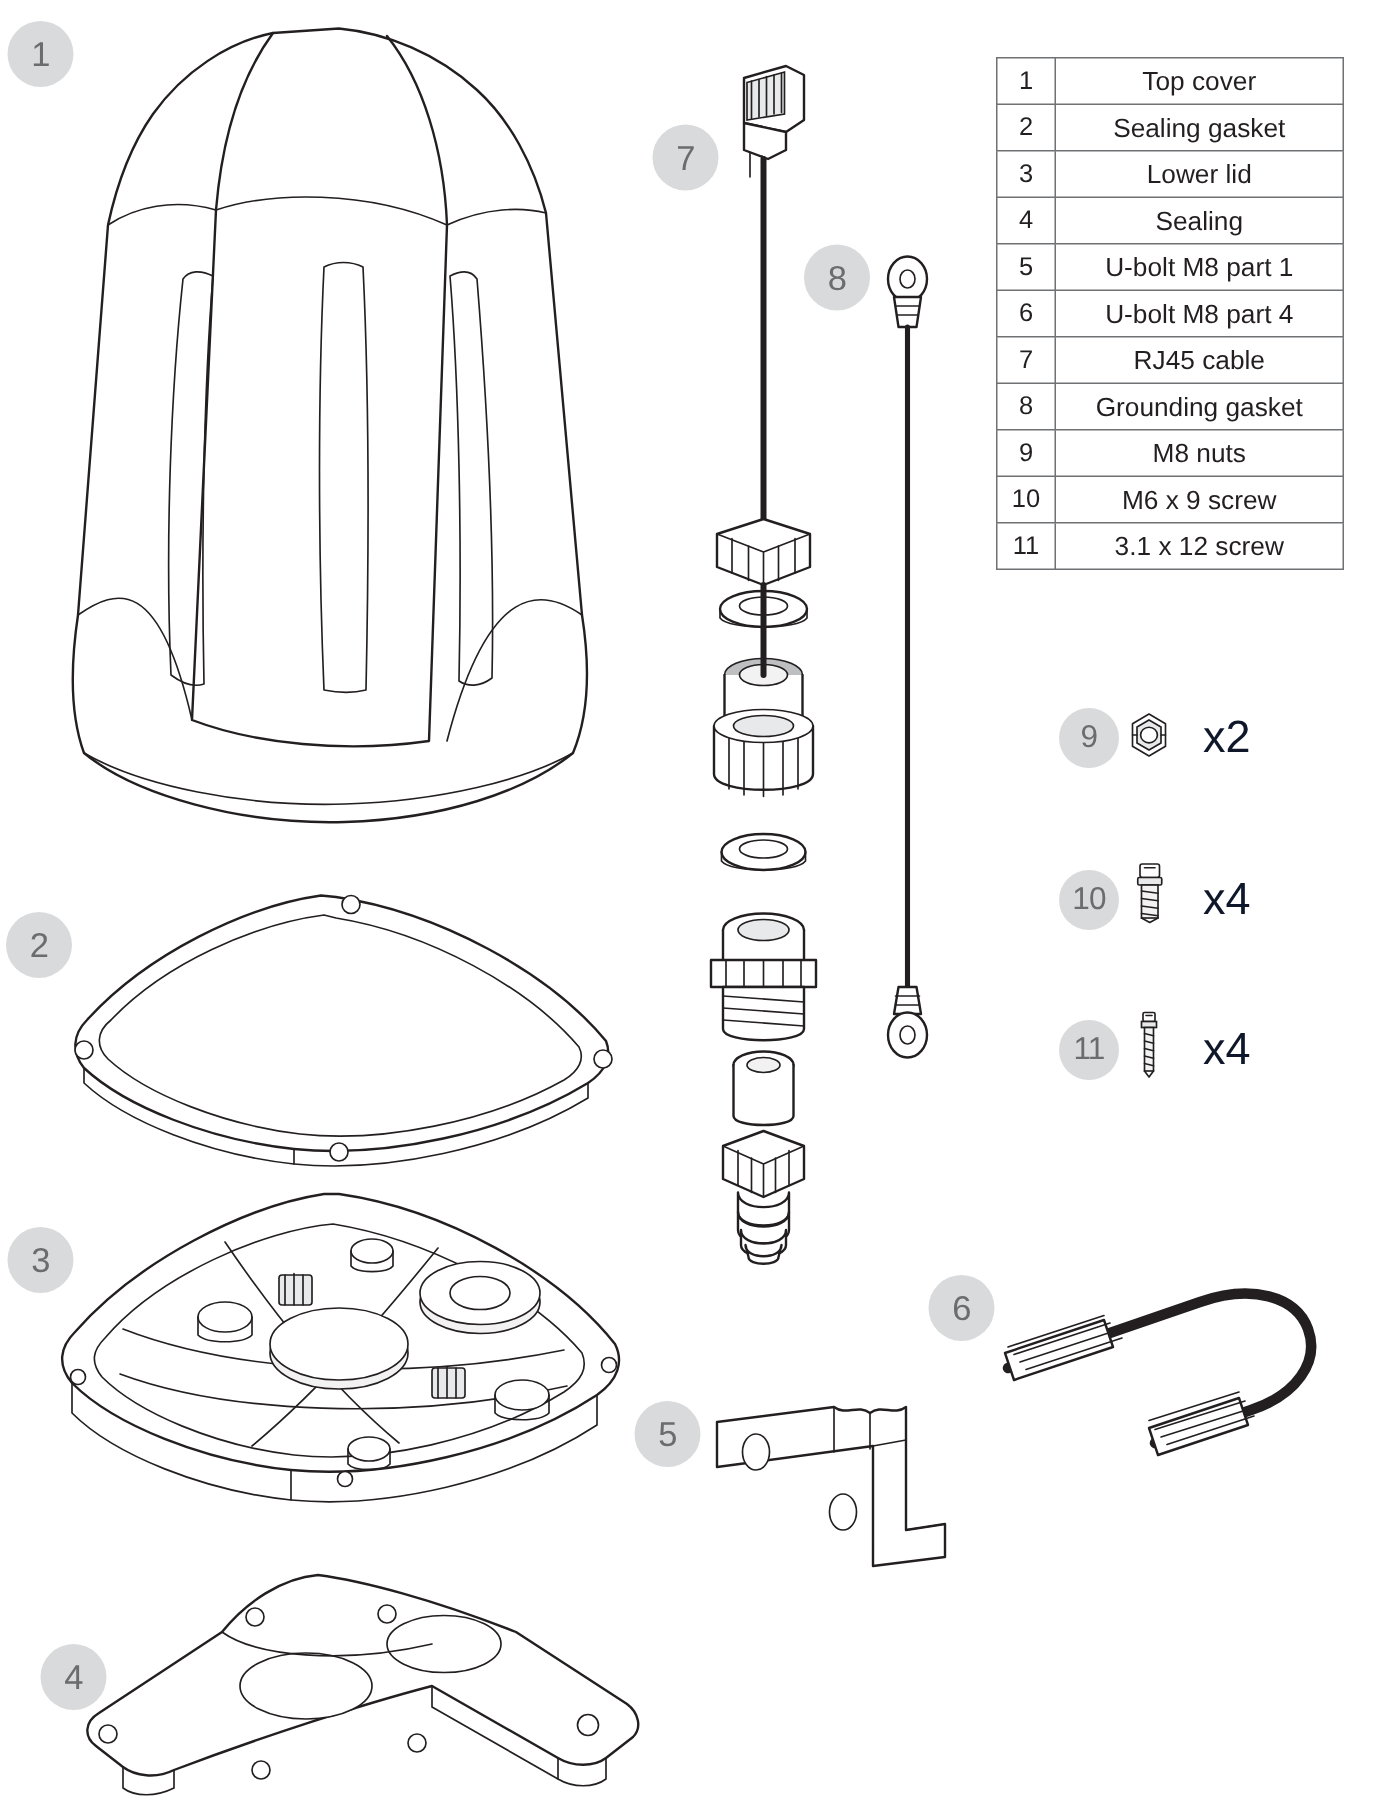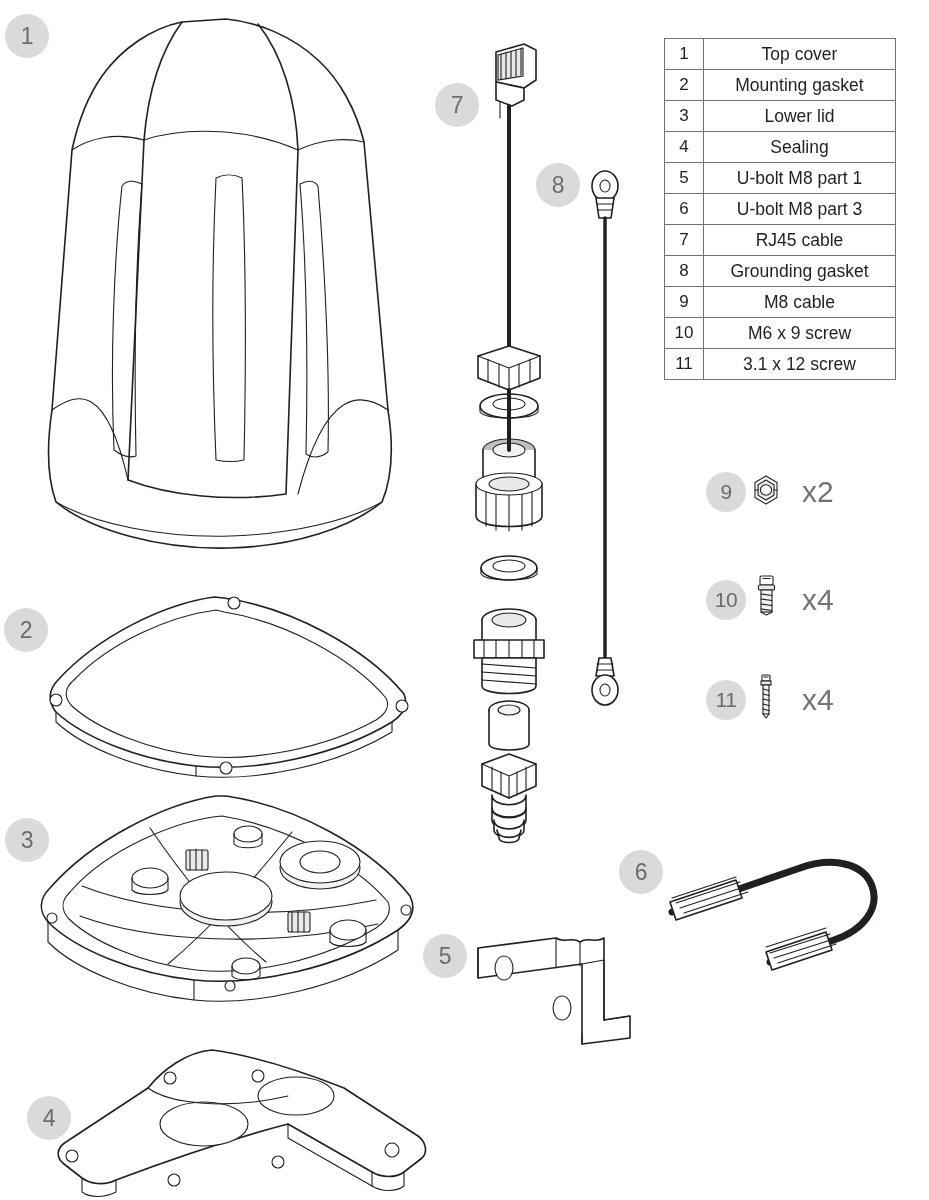--- a/index.html
+++ b/index.html
@@ -63,21 +63,21 @@
   #parts-table td.lbl {
     text-align: center;
     white-space: nowrap;
   }
 
   
   .qty-row { position: absolute; display: flex; align-items: center; }
   .qty-ico { width: 52px; text-align: center; }
   .qty-txt {
     font-size: 30px;
-    color: #737373;
+    color: #0f172a;
     margin-left: 4px;
     font-family: "Liberation Sans", sans-serif;
   }
 
   svg { display: block; overflow: visible; }
   .ln  { fill: none; stroke: #231f20; stroke-width: 1.6; stroke-linejoin: round; stroke-linecap: round; }
   .ln-t{ fill: none; stroke: #231f20; stroke-width: 1.1; stroke-linejoin: round; stroke-linecap: round; }
   .fil { fill: #ffffff; stroke: #231f20; stroke-width: 1.6; stroke-linejoin: round; stroke-linecap: round; }
   .fil-t{ fill: #ffffff; stroke: #231f20; stroke-width: 1.1; stroke-linejoin: round; stroke-linecap: round; }
   .sh  { fill: #e8e9ea; stroke: #231f20; stroke-width: 1.1; }
@@ -90,49 +90,49 @@
 <div id="sheet">
 
   <table id="parts-table">
     <tbody>
       <tr>
         <td class="num">1</td>
         <td class="lbl">Top cover</td>
       </tr>
       <tr>
         <td class="num">2</td>
-        <td class="lbl">Mounting gasket</td>
+        <td class="lbl">Sealing gasket</td>
       </tr>
       <tr>
         <td class="num">3</td>
         <td class="lbl">Lower lid</td>
       </tr>
       <tr>
         <td class="num">4</td>
         <td class="lbl">Sealing</td>
       </tr>
       <tr>
         <td class="num">5</td>
         <td class="lbl">U-bolt M8 part 1</td>
       </tr>
       <tr>
         <td class="num">6</td>
-        <td class="lbl">U-bolt M8 part 3</td>
+        <td class="lbl">U-bolt M8 part 4</td>
       </tr>
       <tr>
         <td class="num">7</td>
         <td class="lbl">RJ45 cable</td>
       </tr>
       <tr>
         <td class="num">8</td>
         <td class="lbl">Grounding gasket</td>
       </tr>
       <tr>
         <td class="num">9</td>
-        <td class="lbl">M8 cable</td>
+        <td class="lbl">M8 nuts</td>
       </tr>
       <tr>
         <td class="num">10</td>
         <td class="lbl">M6 x 9 screw</td>
       </tr>
       <tr>
         <td class="num">11</td>
         <td class="lbl">3.1 x 12 screw</td>
       </tr>
     </tbody>

